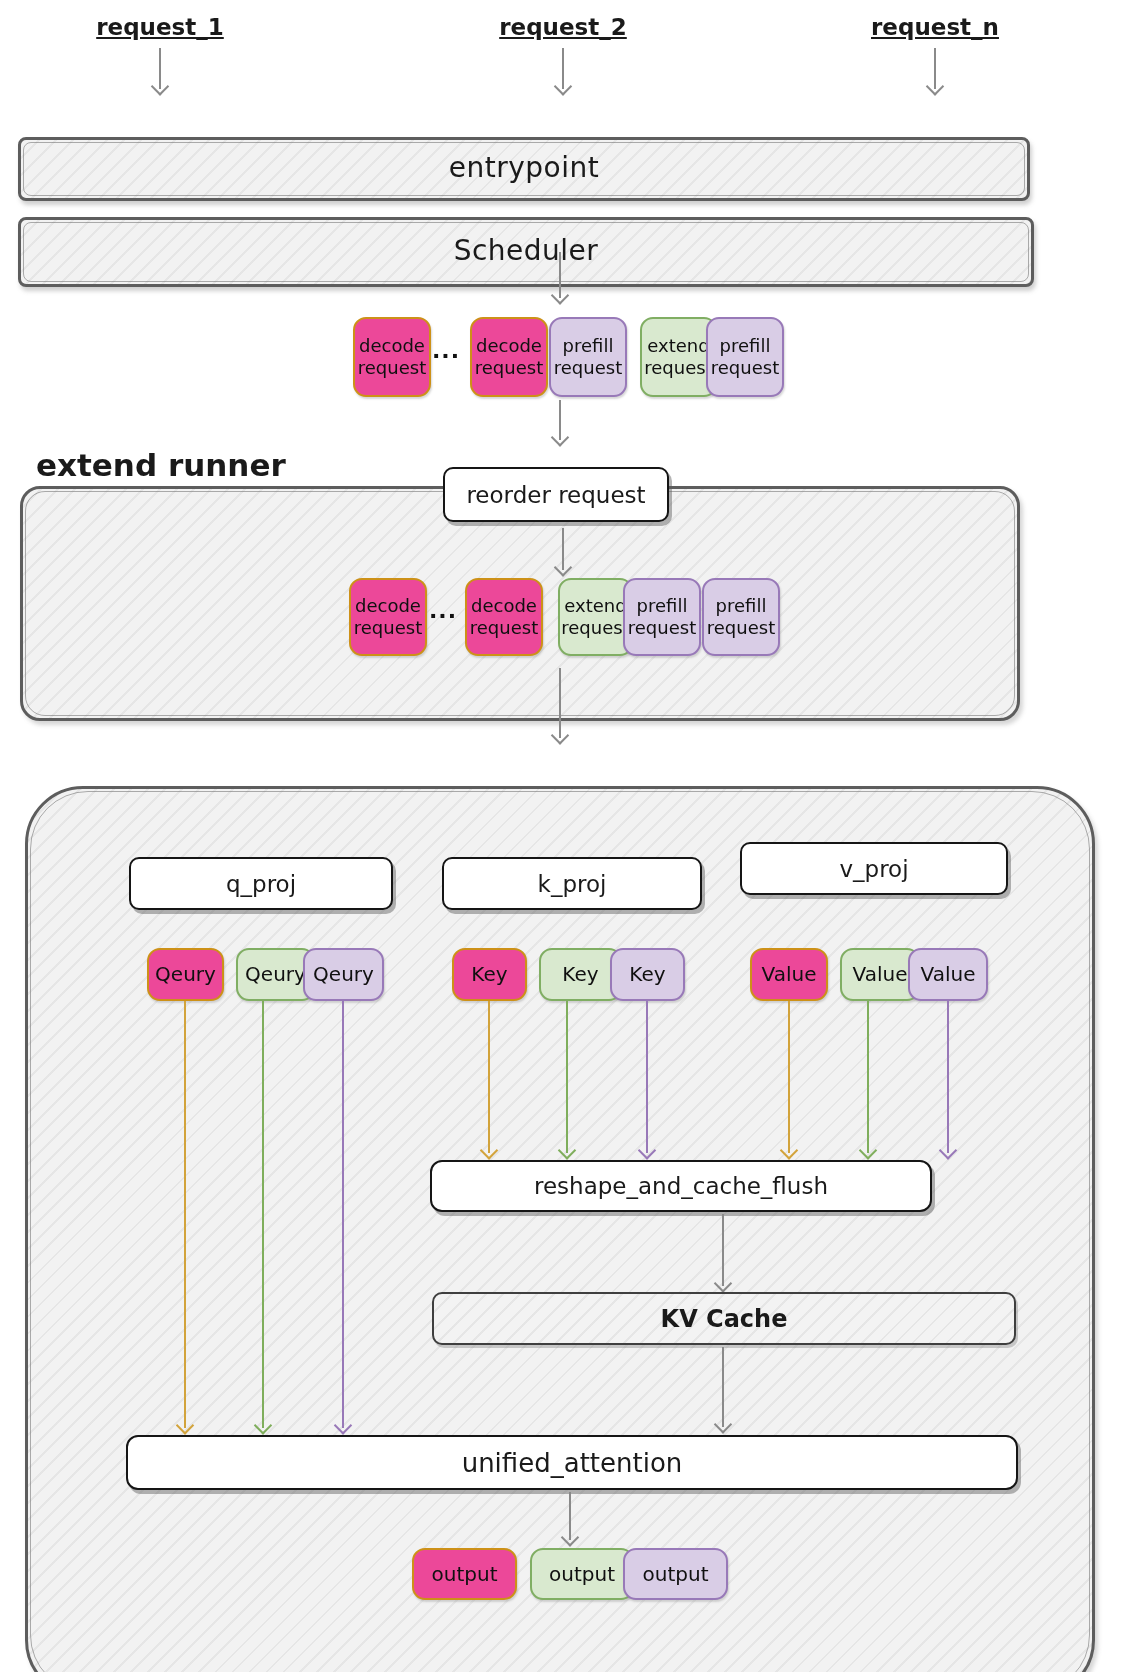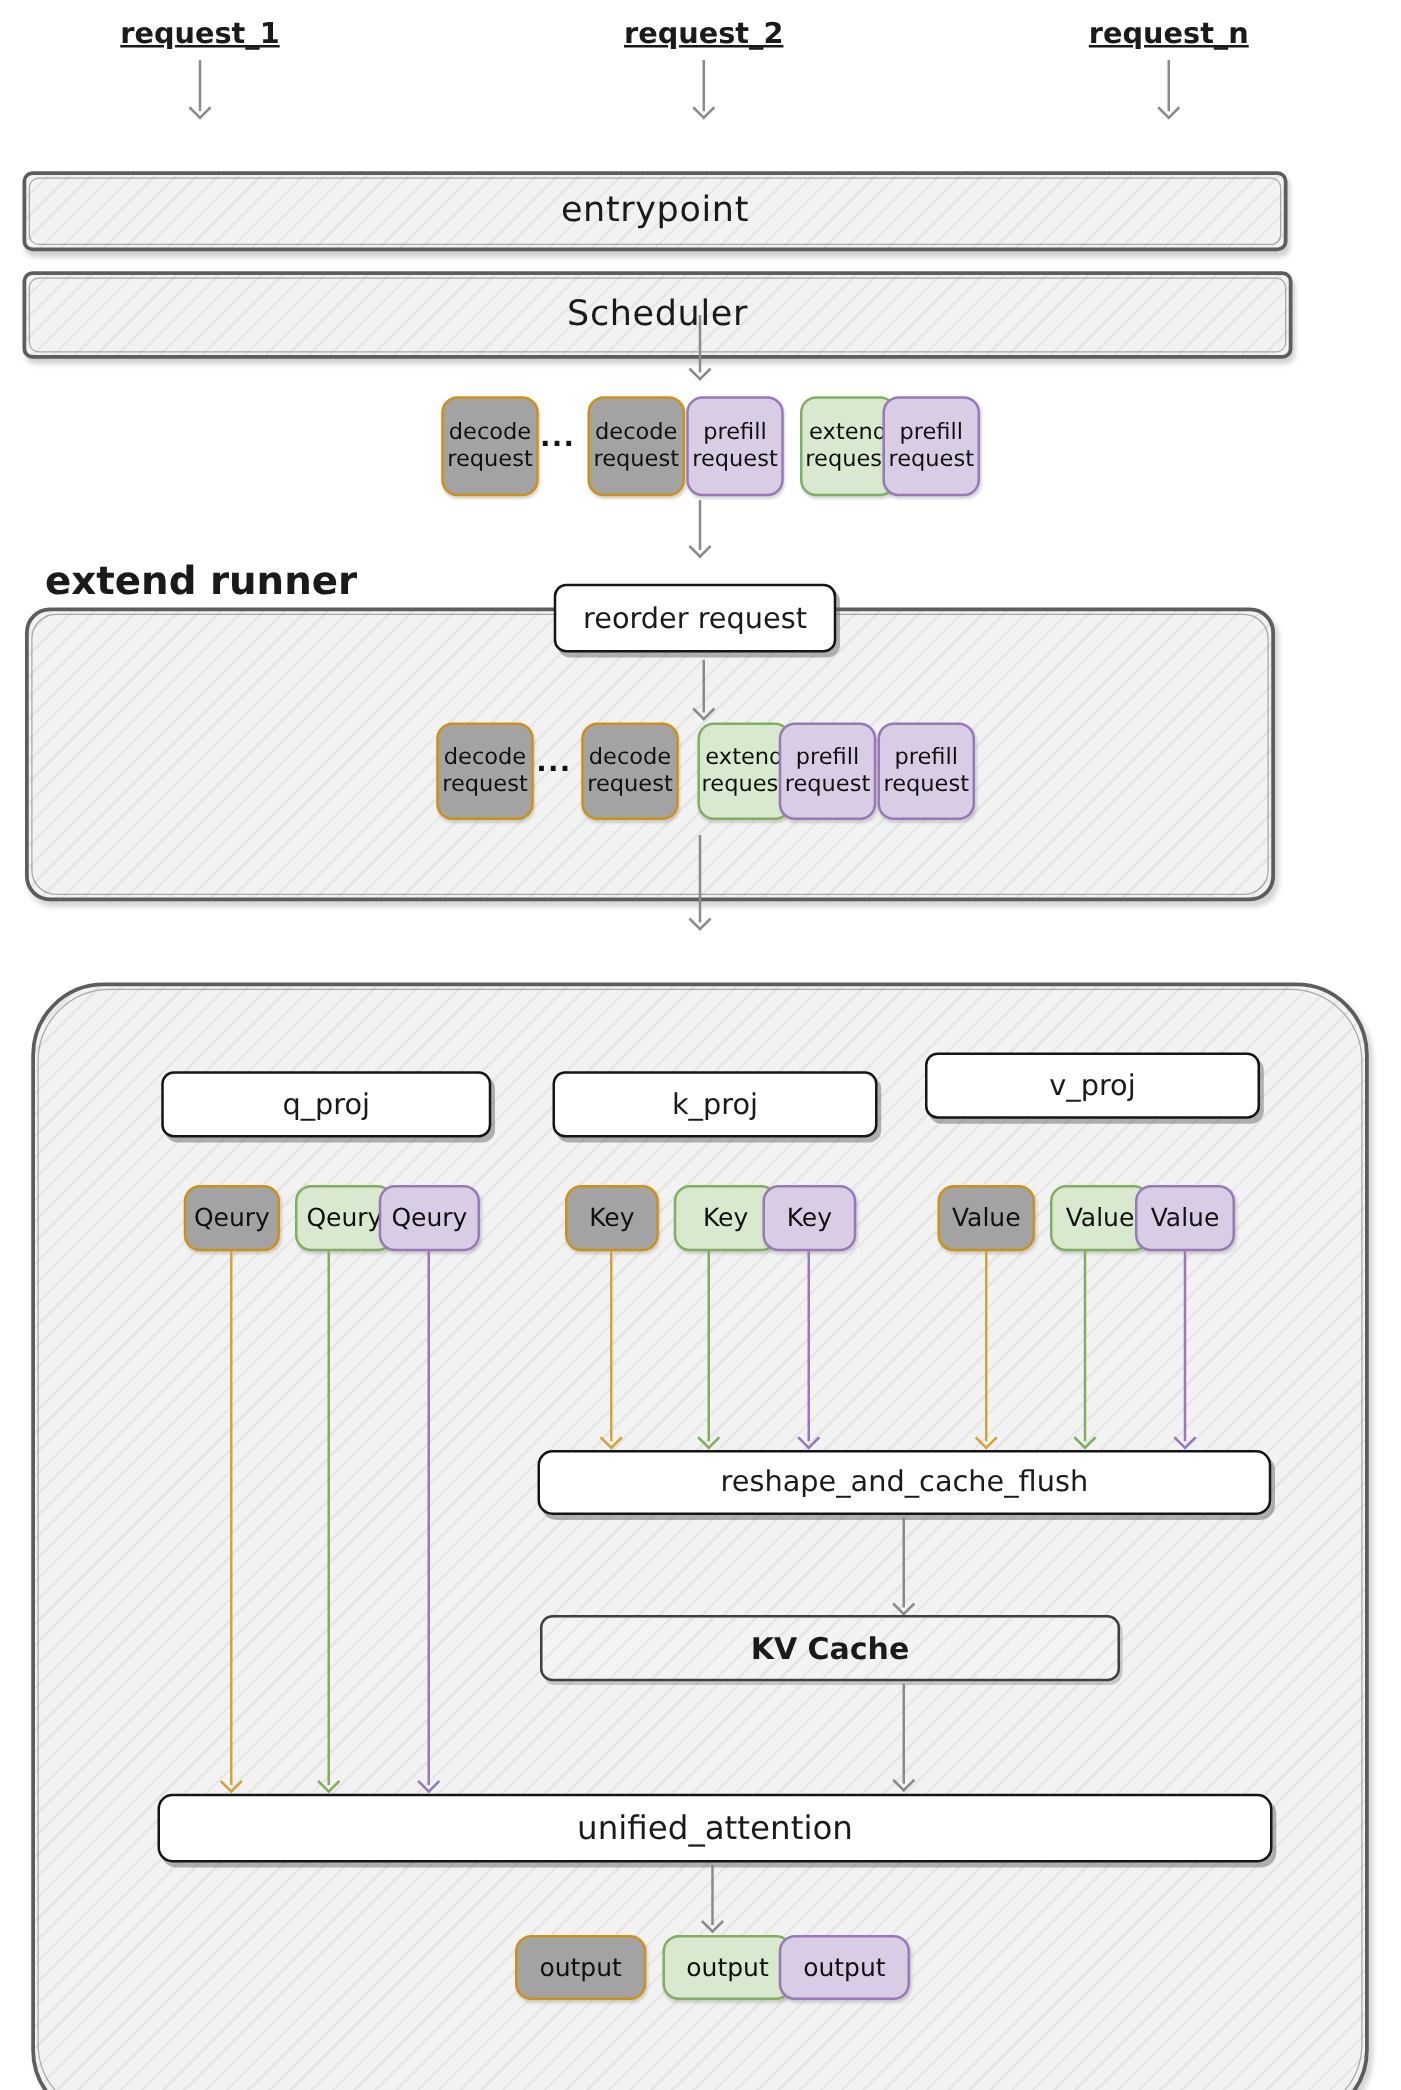--- a/index.html
+++ b/index.html
@@ -71,21 +71,21 @@
   .chip{
     position:absolute;
     border-radius:13px;
     box-sizing:border-box;
     display:flex; flex-direction:column;
     align-items:center; justify-content:center;
     font-size:18px; line-height:1.25;
     color:#101010;
     box-shadow:1px 2px 2px rgba(140,140,140,0.35);
   }
-  .chip.orange{background:#a3a3a3;border:2.5px solid #CD9118;text-align:center;}
+  .chip.orange{background:#ec4899;border:2.5px solid #CD9118;text-align:center;}
   .chip.green {background:#D9E9CF;border:2.5px solid #80AE63;margin-left:12px;}
   .chip.purple{background:#D9CDE6;border:2.5px solid #9879B8;}
   .ellipsis{
     position:absolute;
     font-size:22px; font-weight:bold; letter-spacing:1px;
     color:#111;
   }
   
   .req-label{
     position:absolute;
@@ -286,30 +286,30 @@
     </div>
   <div class="arrow c-green" style="left:860px;top:1001px;height:156px">
       <div class="shaft"></div>
       <div class="head"></div>
     </div>
   <div class="arrow c-purple" style="left:940px;top:1001px;height:156px">
       <div class="shaft"></div>
       <div class="head"></div>
     </div>
 
-  <div class="wbox" style="left:430px;top:1160px;width:587px;height:52px;border-radius:12px">
+  <div class="wbox" style="left:430px;top:1160px;width:502px;height:52px;border-radius:12px">
     <span>reshape_and_cache_flush</span>
   </div>
 
   <div class="arrow gray" style="left:715px;top:1214px;height:76px">
       <div class="shaft"></div>
       <div class="head"></div>
     </div>
 
-  <div class="graybox" style="left:432px;top:1292px;width:464px;height:53px">
+  <div class="graybox" style="left:432px;top:1292px;width:584px;height:53px">
     <span>KV Cache</span>
   </div>
 
   <div class="arrow gray" style="left:715px;top:1347px;height:84px">
       <div class="shaft"></div>
       <div class="head"></div>
     </div>
 
   <div class="wbox" style="left:126px;top:1435px;width:892px;height:55px;border-radius:12px;font-size:26px">
     <span>unified_attention</span>

